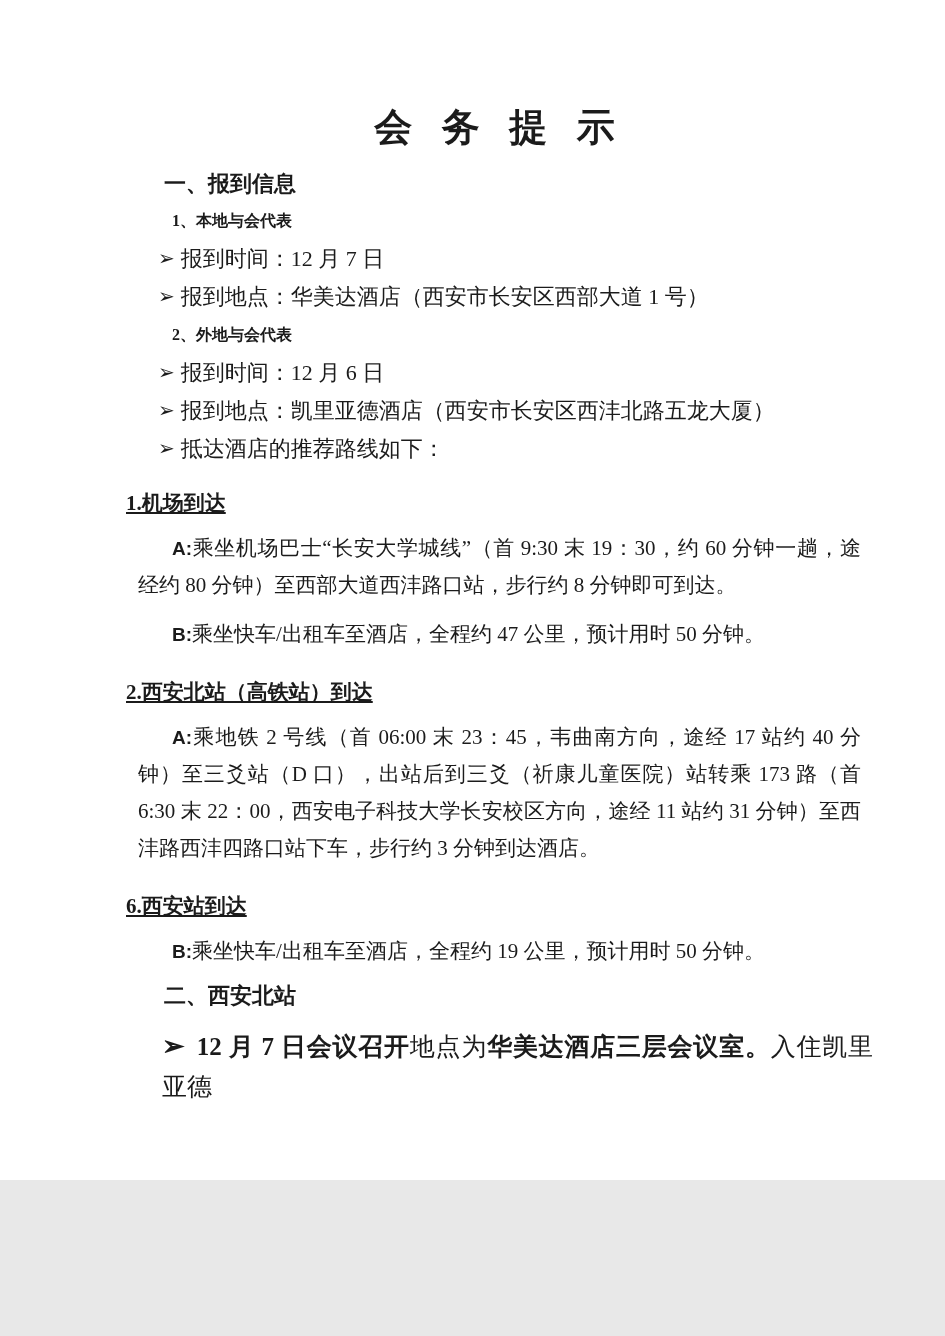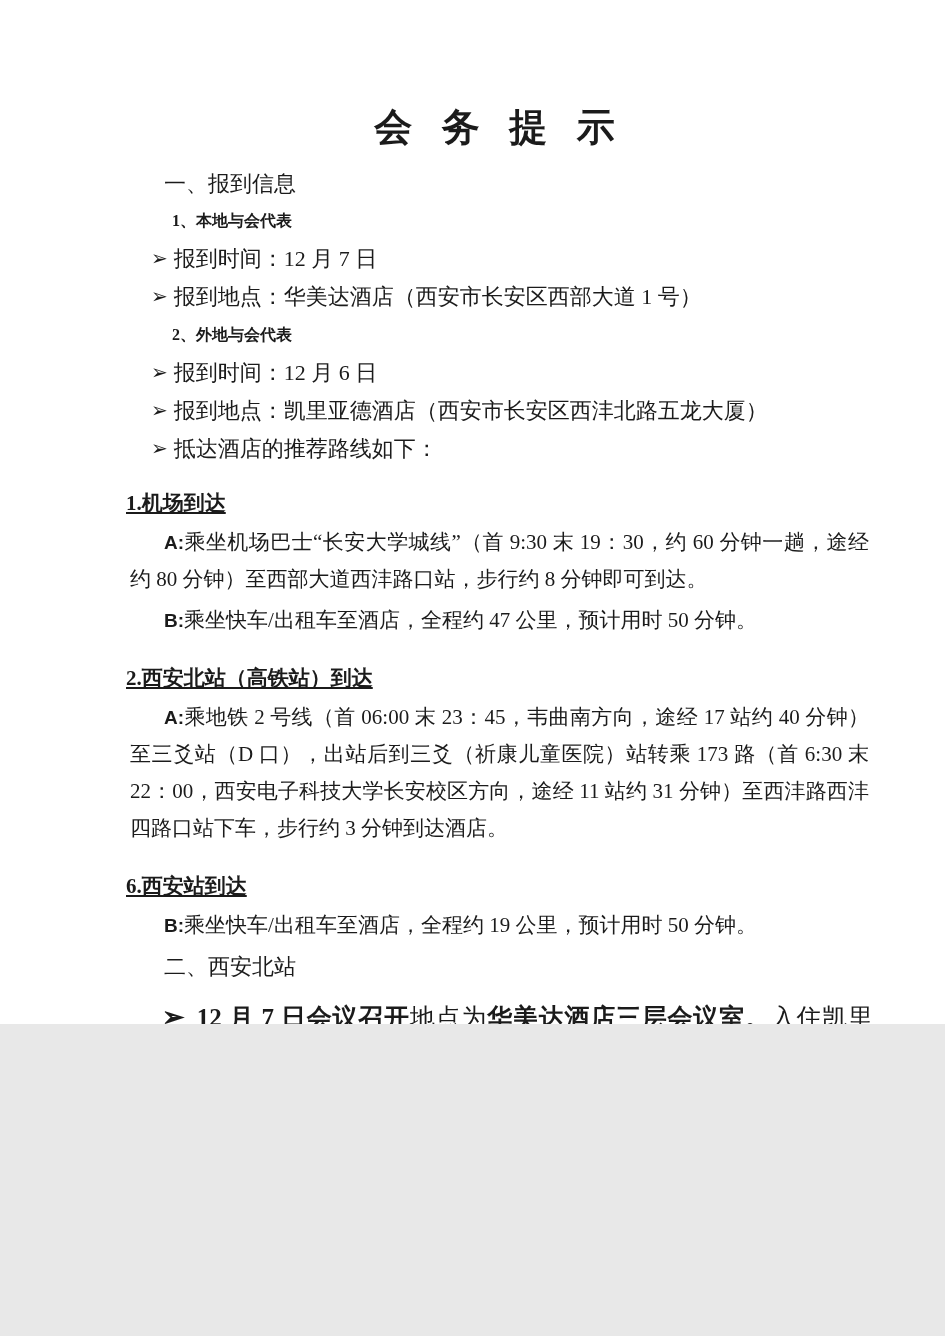--- a/index.html
+++ b/index.html
@@ -1,70 +1,70 @@
 <!DOCTYPE html>
 <html><head>
 <meta charset="utf-8">
 <style>
   html,body { margin:0; padding:0; }
   body { background:#e8e8e8; }
   .page {
     position:relative;
-    width:945px; height:1024px;
+    width:945px; height:1180px;
     margin:0 auto;
     background:#ffffff;
     font-family:"Liberation Serif","DejaVu Serif",serif;
     color:#1b1b1b;
     overflow:hidden;
   }
   .content {
     position:absolute;
     left:126px; right:72px; top:98px;
   }
   .doc-title {
     font-size:38px;
     font-weight:700;
     text-align:center;
     letter-spacing:10px;
     margin:0 0 14px 0;
     line-height:58px;
     white-space:nowrap;
   }
   .h1 {
-    font-size:22px; font-weight:400;
+    font-size:22px; font-weight:700;
     margin:9px 0 9px 38px;
     line-height:28px;
   }
   .h2 {
     font-size:16px; font-weight:700;
     margin:9px 0 9px 46px;
     line-height:28px;
   }
   .bullet {
     font-size:22px;
-    margin:8px 0 8px 25px;
+    margin:8px 0 8px 32px;
     line-height:30px;
   }
   .bullet .arrow {
     font-size:20px;
     margin-right:6px;
     position:relative; top:-1px;
   }
   .h3u {
     font-size:21px; font-weight:700;
     text-decoration:underline;
     margin:24px 0 6px 0;
     line-height:30px;
   }
   .body-p {
     font-size:21px;
     line-height:37px;
     text-indent:34px;
     text-align:justify;
-    margin:4px;
+    margin:12px;
   }
   .body-p .label {
     font-family:"Liberation Sans","DejaVu Sans",sans-serif;
     font-weight:700;
     font-size:19px;
     letter-spacing:0;
   }
   .notice {
     font-size:25px;
     margin:16px 0 8px 36px;

